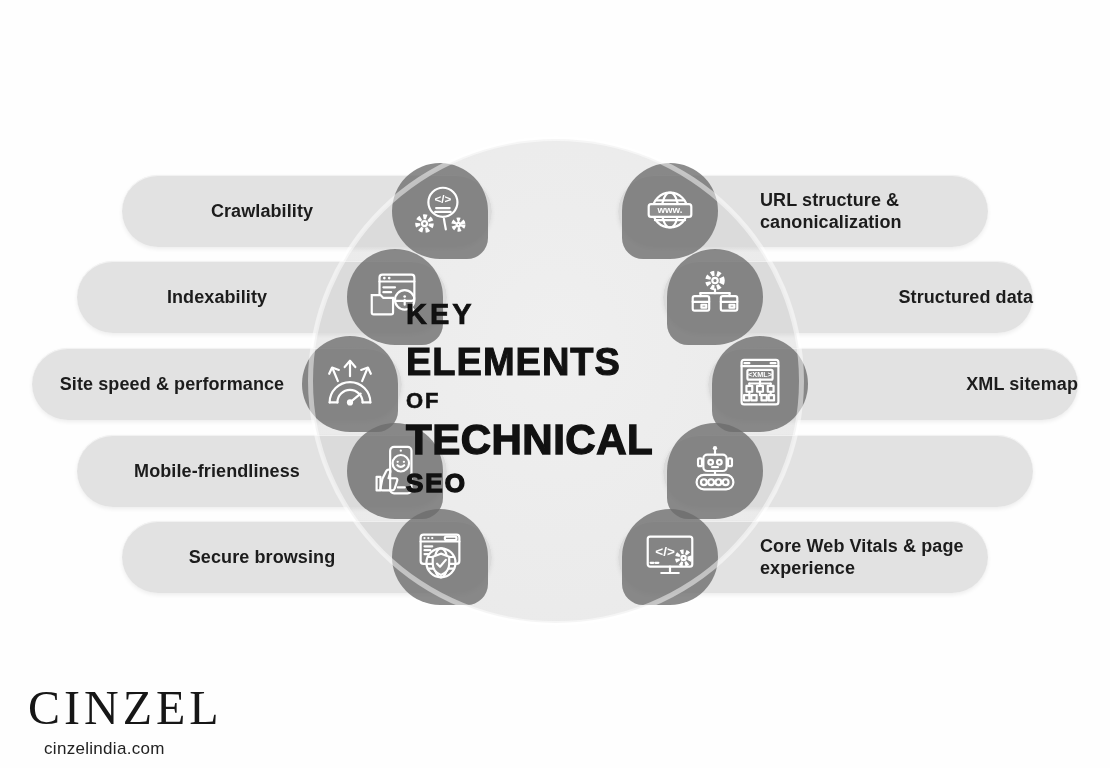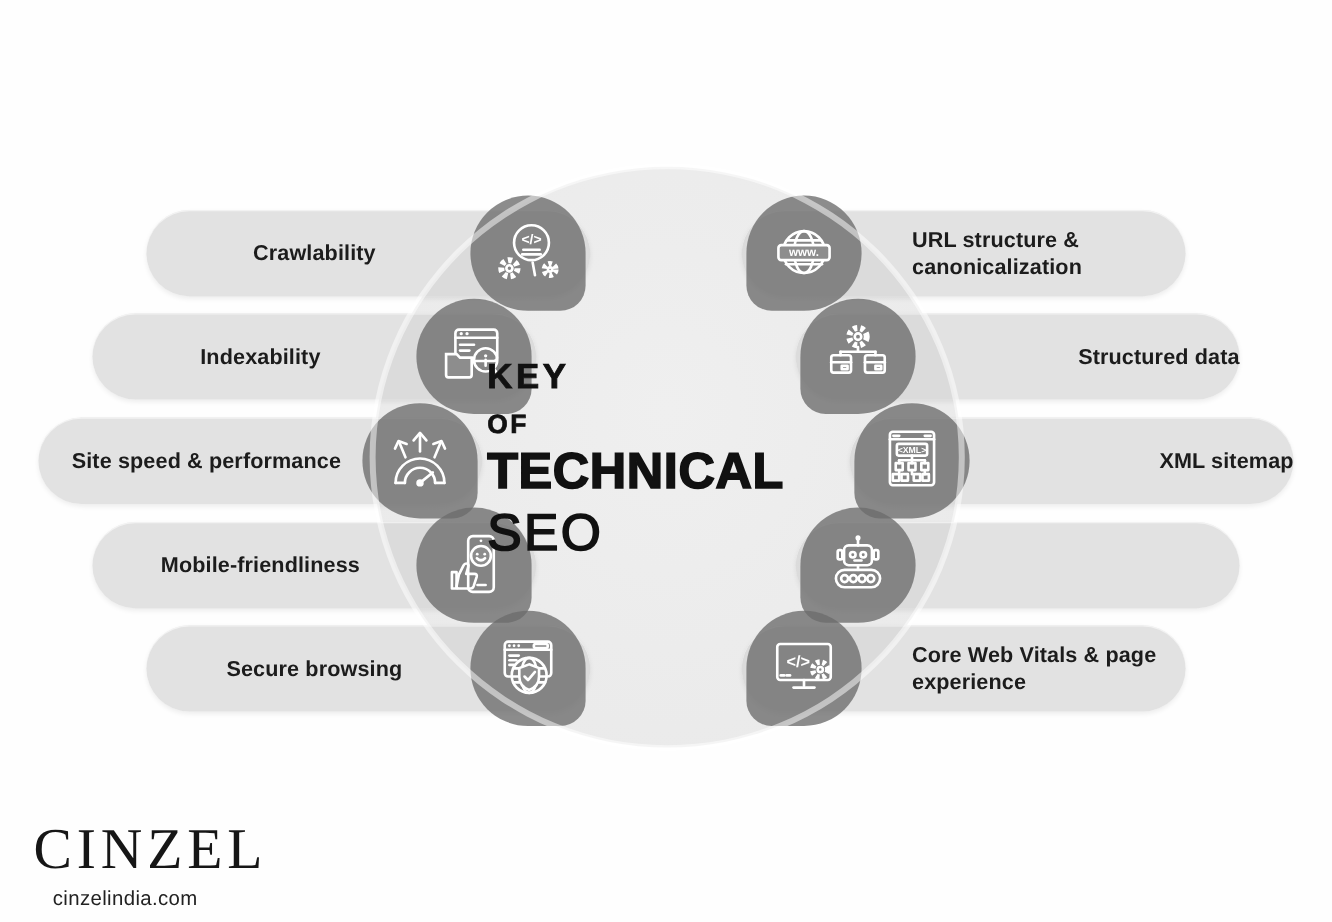--- a/index.html
+++ b/index.html
@@ -69,21 +69,21 @@
   .ic-text{fill:#fff;stroke:none;font-family:"Liberation Sans","DejaVu Sans",sans-serif;font-weight:bold;text-anchor:middle;}
   
   .title{
     position:absolute;left:406px;top:280px;width:300px;
     text-align:left;color:#111;z-index:50;line-height:1;margin-top:20px;
   }
   .t1{font-size:29px;font-weight:700;letter-spacing:3px;margin-bottom:14px;-webkit-text-stroke:0.7px #111;}
   .t2{font-size:38px;font-weight:700;letter-spacing:1px;margin-bottom:9px;-webkit-text-stroke:1px #111;}
   .t3{font-size:22px;font-weight:700;letter-spacing:2px;margin-bottom:7px;-webkit-text-stroke:0.6px #111;}
   .t4{font-size:42px;font-weight:700;letter-spacing:0.5px;margin-bottom:9px;-webkit-text-stroke:1.4px #111;}
-  .t5{font-size:43px;font-weight:400;letter-spacing:2px;-webkit-text-stroke:1.4px #111;}
+  .t5{font-size:26px;font-weight:700;letter-spacing:2px;-webkit-text-stroke:1.4px #111;}
   
   .brand{
     position:absolute;left:28px;top:684px;z-index:50;
   }
   .brand-name{
     font-family:"Liberation Serif","DejaVu Serif",serif;
     font-size:48px;font-weight:400;letter-spacing:4px;color:#161616;line-height:1;
   }
   .brand-site{
     font-size:17px;color:#222;margin-top:7px;margin-left:16px;letter-spacing:0.3px;
@@ -289,20 +289,21 @@
         <line class="ic" x1="23" y1="48.5" x2="41" y2="48.5" stroke-width="3"></line>
       </svg>
     </div>
     <span class="pill-label">Core Web Vitals &amp; page experience</span>
   </div>
 
   <div class="ellipse-rim"></div>
 
   <div class="title">
     <div class="t1">KEY</div>
+    <div class="t2">ELEMENTS</div>
     <div class="t3">OF</div>
     <div class="t4">TECHNICAL</div>
     <div class="t5">SEO</div>
   </div>
 
   <div class="brand">
     <div class="brand-name">CINZEL</div>
     <div class="brand-site">cinzelindia.com</div>
   </div>
 

